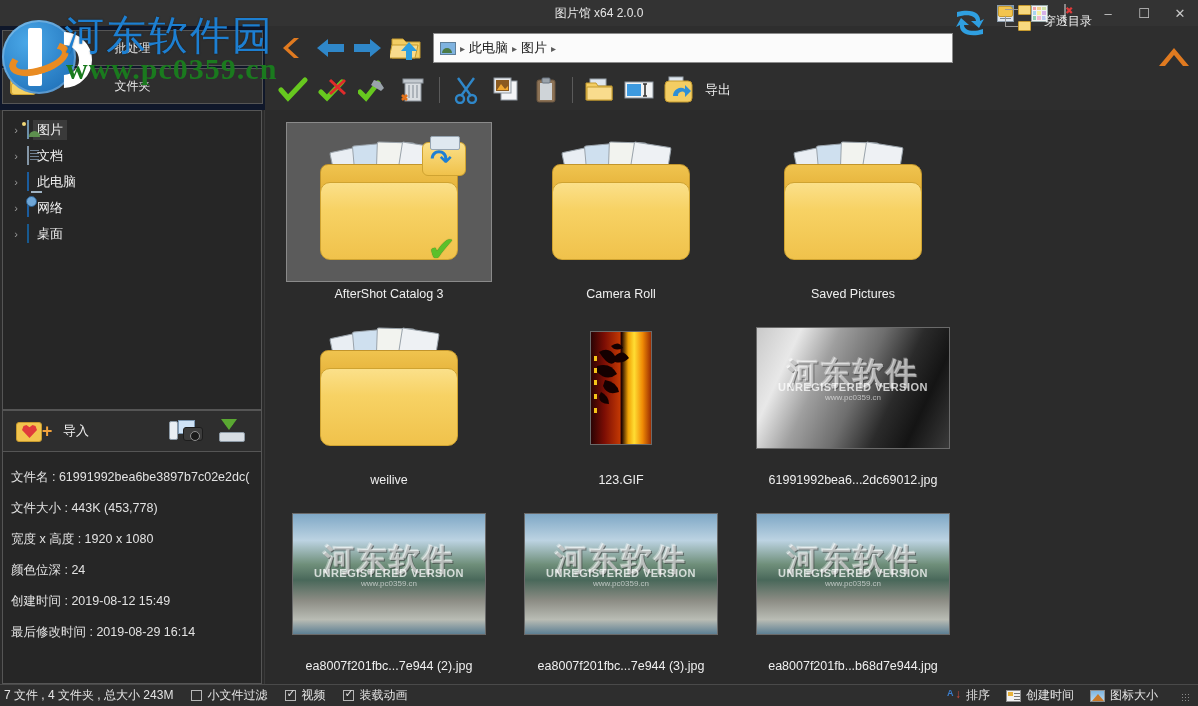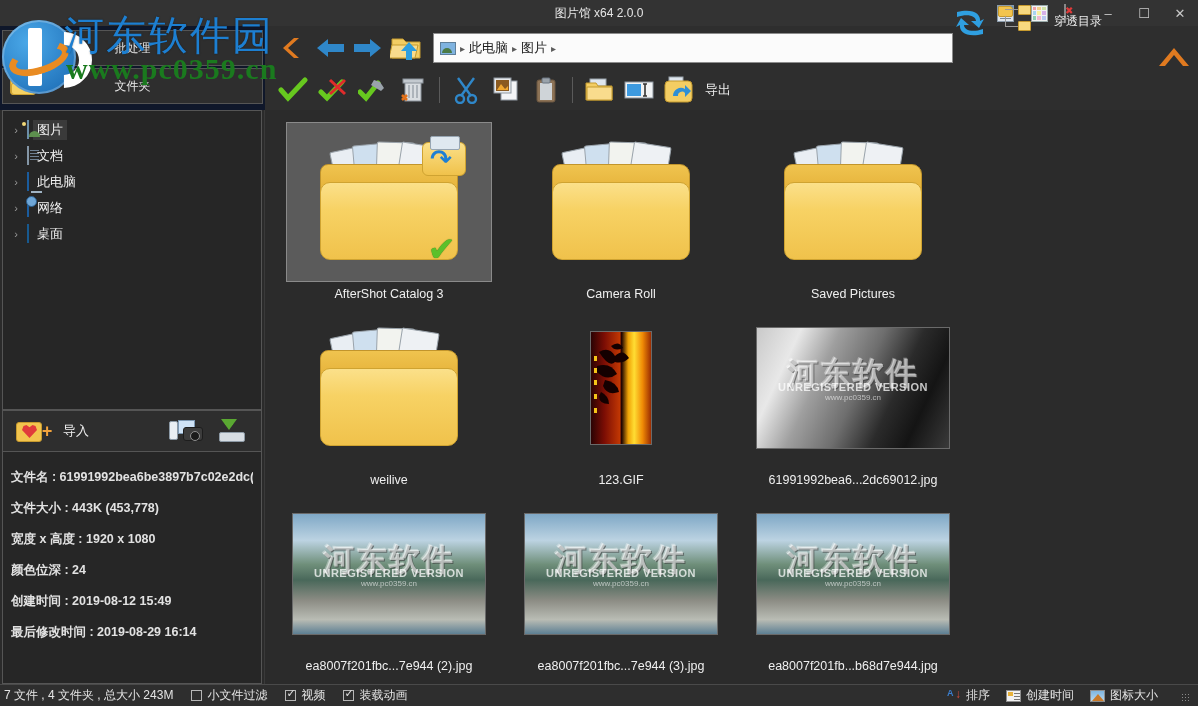--- a/index.html
+++ b/index.html
@@ -107,21 +107,21 @@
   .t-btn { width:40px; height:40px; display:flex; align-items:center; justify-content:center; }
   .t-sep { width:1px; height:26px; background:#5a5a5a; margin:0 6px; }
   .t-label { color:#eee; font-size:13px; margin-left:6px; }
 
   
   .tb-right {
     position:absolute; right:0; top:0; height:84px; width:258px;
   }
   .refresh-wrap { position:absolute; left:10px; top:6px; width:40px; height:34px;
     display:flex; align-items:center; justify-content:center; }
-  .penetrate { position:absolute; left:58px; top:4px; display:flex; align-items:center; gap:16px; }
+  .penetrate { position:absolute; left:58px; top:4px; display:flex; align-items:center; gap:6px; }
   .penetrate .ptxt { color:#efefef; font-size:12px; }
   .chev-up { position:absolute; right:6px; top:44px; }
 
   
   .tree-ico { width:40px; height:34px; position:relative; }
   .tree-ico .f1 { position:absolute; left:0; top:2px; width:15px; height:11px; background:#f2c44e; border:1px solid #c79a2e; border-radius:1px 3px 2px 2px;}
   .tree-ico .f2 { position:absolute; left:20px; top:1px; width:13px; height:10px; background:#f7d97f; border:1px solid #c79a2e; border-radius:1px;}
   .tree-ico .f3 { position:absolute; left:20px; top:17px; width:13px; height:10px; background:#f7d97f; border:1px solid #c79a2e; border-radius:1px;}
   .tree-ico .ln1 { position:absolute; left:7px; top:12px; width:1px; height:11px; background:#9a9a9a;}
   .tree-ico .ln2 { position:absolute; left:7px; top:5px; width:13px; height:1px; background:#9a9a9a;}
@@ -173,21 +173,21 @@
   .cam-ico .cam { position:absolute; left:14px; top:8px; width:20px; height:14px; background:#3c3c3c; border-radius:3px; border:1px solid #1d1d1d;}
   .cam-ico .cam::after { content:''; position:absolute; left:6px; top:3px; width:8px; height:8px; border-radius:50%;
     background:#1b1b1b; border:1px solid #8e8e8e;}
   .drive-ico { width:30px; height:24px; position:relative; }
   .drive-ico .d { position:absolute; left:2px; bottom:1px; width:26px; height:10px; background:#d7dde3; border:1px solid #8d9aa6; border-radius:2px;}
   .drive-ico .ar { position:absolute; left:4px; top:0; width:0;height:0;
     border-left:8px solid transparent; border-right:8px solid transparent; border-top:11px solid #5aa832;}
   .drive-ico .arb { position:absolute; left:8px; top:0; width:8px; height:6px; background:#5aa832;}
 
   .info-body { flex:1; background:#262626; border:1px solid #555; border-top:none; padding:10px 8px 0 8px; overflow:hidden; }
-  .info-line { color:#e2e2e2; font-size:12.5px; height:31px; line-height:31px; white-space:nowrap; overflow:hidden;font-weight:bold; }
+  .info-line { color:#e2e2e2; font-size:12.5px; height:31px; line-height:31px; white-space:nowrap; overflow:hidden; }
 
   
   .content { flex:1; background:#2b2b2b; position:relative; overflow:hidden; padding:8px 0 0 8px; }
   .grid { display:flex; flex-wrap:wrap; align-content:flex-start; }
   .cell {
     width:232px; height:186px;
     display:flex; flex-direction:column; align-items:center; justify-content:flex-end;
     position:relative;
   }
   .cell.selected .thumbbox { background:#5b5b5b; border:1px solid #8a8a8a; }

